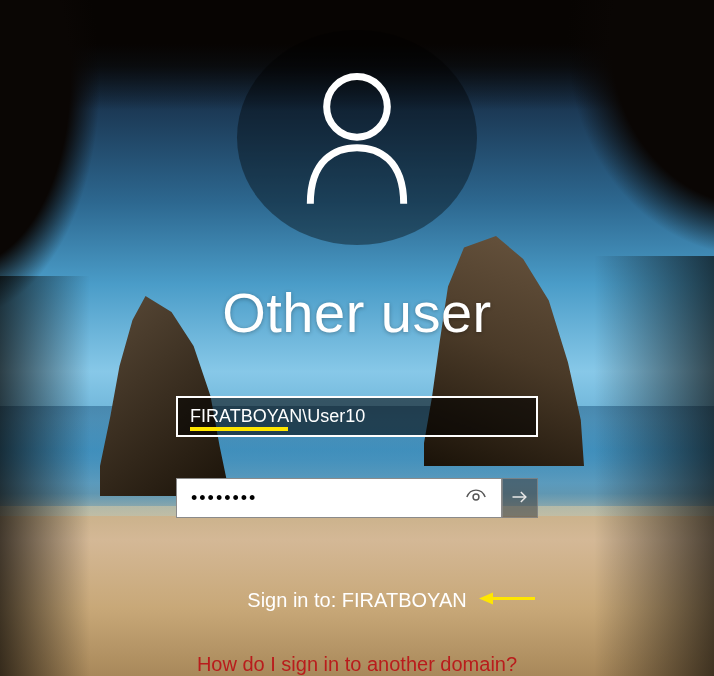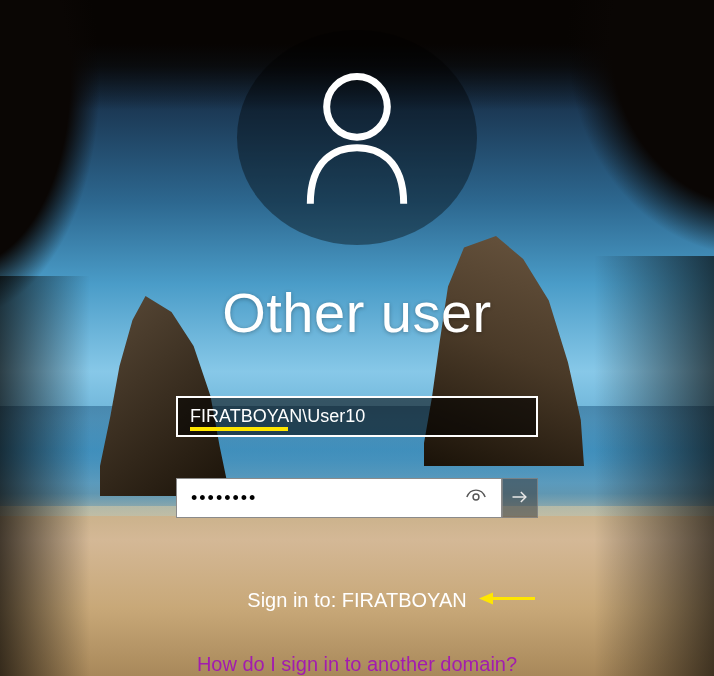--- a/index.html
+++ b/index.html
@@ -103,21 +103,21 @@
       cursor: pointer;
     }
     .signin-to {
       margin-top: 48px; color: #ffffff; font-size: 20px; font-weight: 400;
       position: relative;
     }
     .arrow-annot {
       position: absolute; left: 100%; top: 50%; transform: translateY(-50%); margin-left: 10px;
     }
     .domain-link {
-      margin-top: 18px; color: #a21caf; font-size: 20px; font-weight: 400;
+      margin-top: 18px; color: #b91c1c; font-size: 20px; font-weight: 400;
       cursor: pointer;
     }
   </style>
 </head>
 <body>
 
 <div class="bg">
   <div class="beach"></div>
   <div class="sea"></div>
   <div class="rock1"></div>

